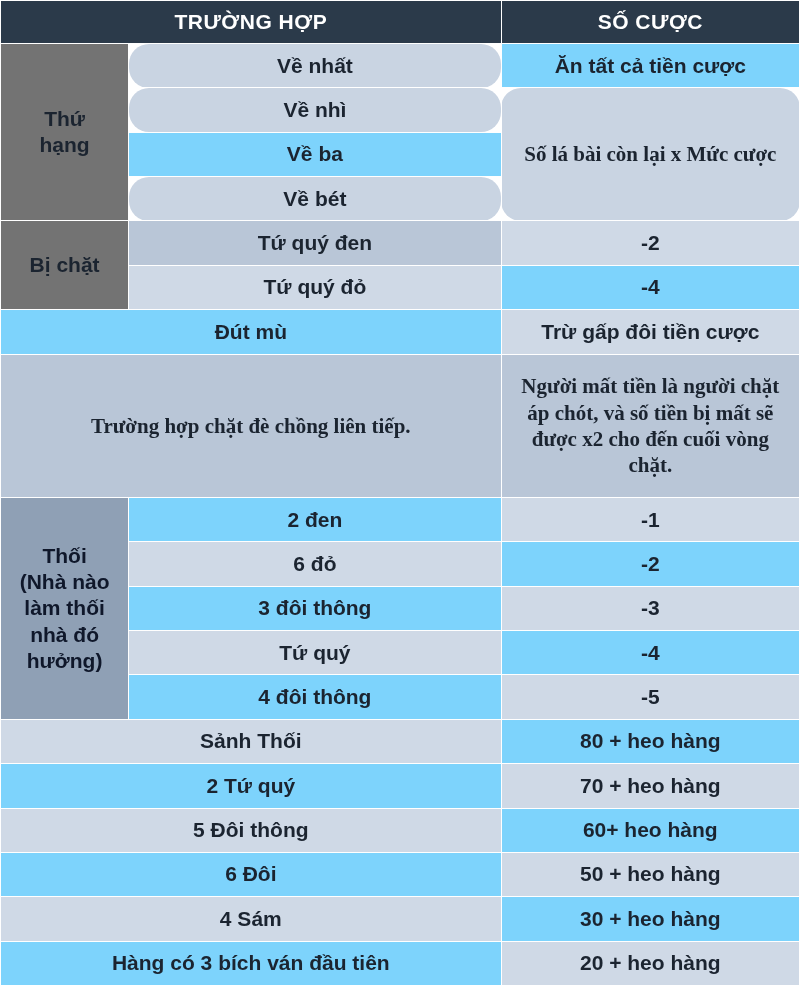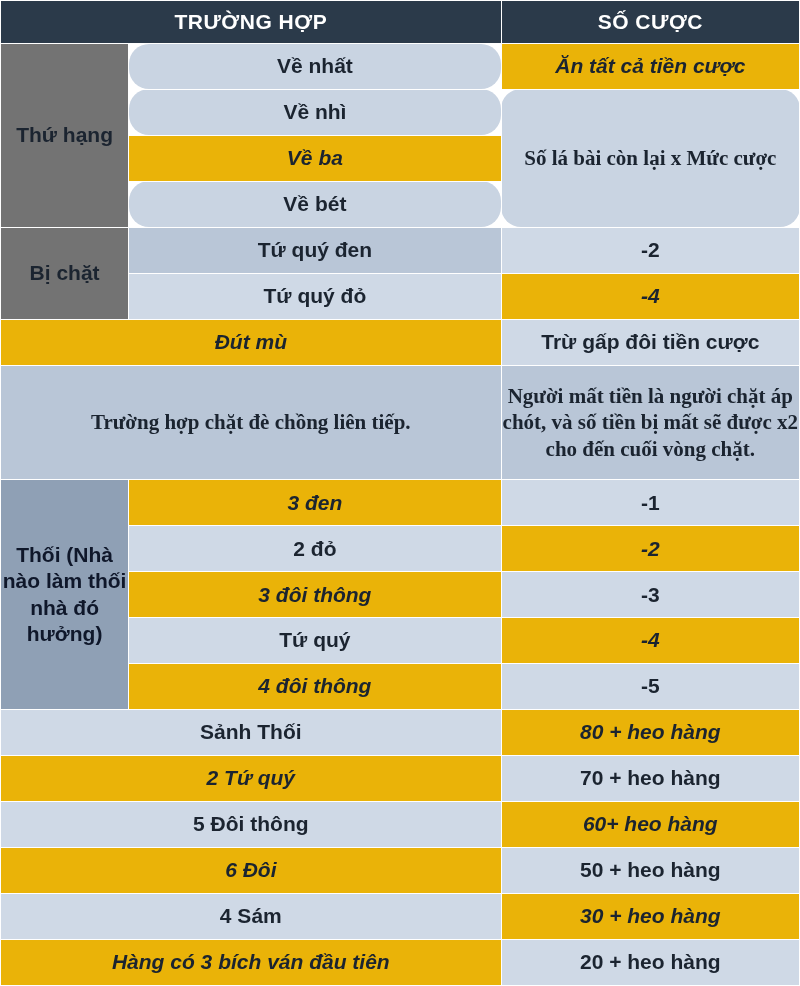--- a/index.html
+++ b/index.html
@@ -18,40 +18,40 @@
     width: 800px;
     height: 986px;
     table-layout: fixed;
   }
   table.rules td, table.rules th {
     border: 1px solid #ffffff;
     text-align: center;
     vertical-align: middle;
     font-size: 21px;
     font-weight: bold;
-    padding: 4px 0;
+    padding: 4px 16px;
     line-height: 1.25;
   }
   .hdr {
     background: #2b3a4a;
     color: #ffffff;
     font-size: 22px;
     letter-spacing: 0.5px;
     height: 34px;
   }
   .cat {
     background: #737373;
     color: #1b2430;
   }
   .cat-light {
     background: #8fa0b5;
     color: #0f172a;
   }
   .cell-a { background: #c9d4e2; border-radius: 20px; }
-  .cell-b { background: #eab308; font-style: italic; }
+  .cell-b { background: #7dd3fc; }
   .cell-c { background: #b9c6d7; }
   .cell-d { background: #cfd9e6; }
   .left { text-align: left; padding-left: 10px; }
   .para {
     font-size: 21px;
     line-height: 1.35;
     font-family: Liberation Serif, serif;
   }
   .col1 { width: 128px; }
   .col2 { width: 372px; }
@@ -103,25 +103,25 @@
       <td class="cell-d">Trừ gấp đôi tiền cược</td>
     </tr>
 
     <tr>
       <td class="cell-c para" colspan="2">Trường hợp chặt đè chồng liên tiếp.</td>
       <td class="cell-c para">Người mất tiền là người chặt áp chót, và số tiền bị mất sẽ được x2 cho đến cuối vòng chặt.</td>
     </tr>
 
     <tr>
       <td class="cat-light" rowspan="5">Thối (Nhà nào làm thối nhà đó hưởng)</td>
-      <td class="cell-b left">3 đen</td>
+      <td class="cell-b left">2 đen</td>
       <td class="cell-d">-1</td>
     </tr>
     <tr>
-      <td class="cell-d left">2 đỏ</td>
+      <td class="cell-d left">6 đỏ</td>
       <td class="cell-b">-2</td>
     </tr>
     <tr>
       <td class="cell-b left">3 đôi thông</td>
       <td class="cell-d">-3</td>
     </tr>
     <tr>
       <td class="cell-d left">Tứ quý</td>
       <td class="cell-b">-4</td>
     </tr>

